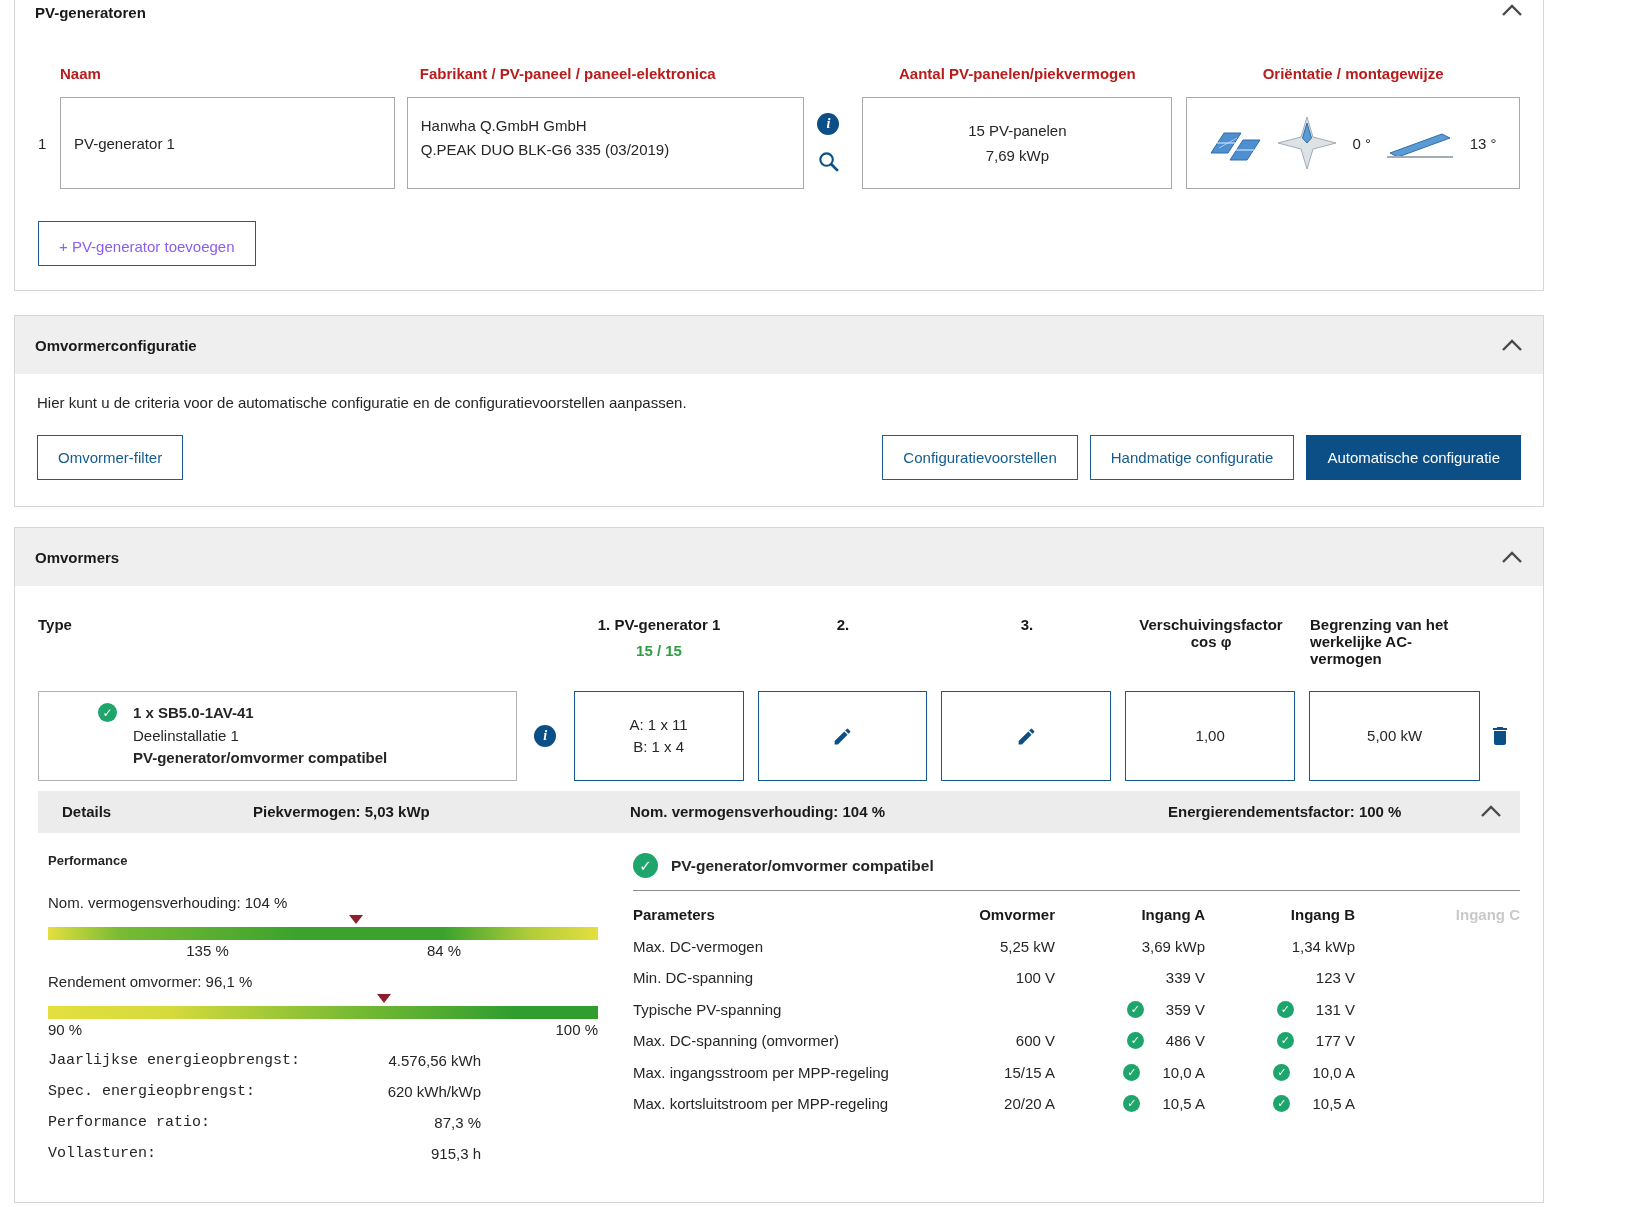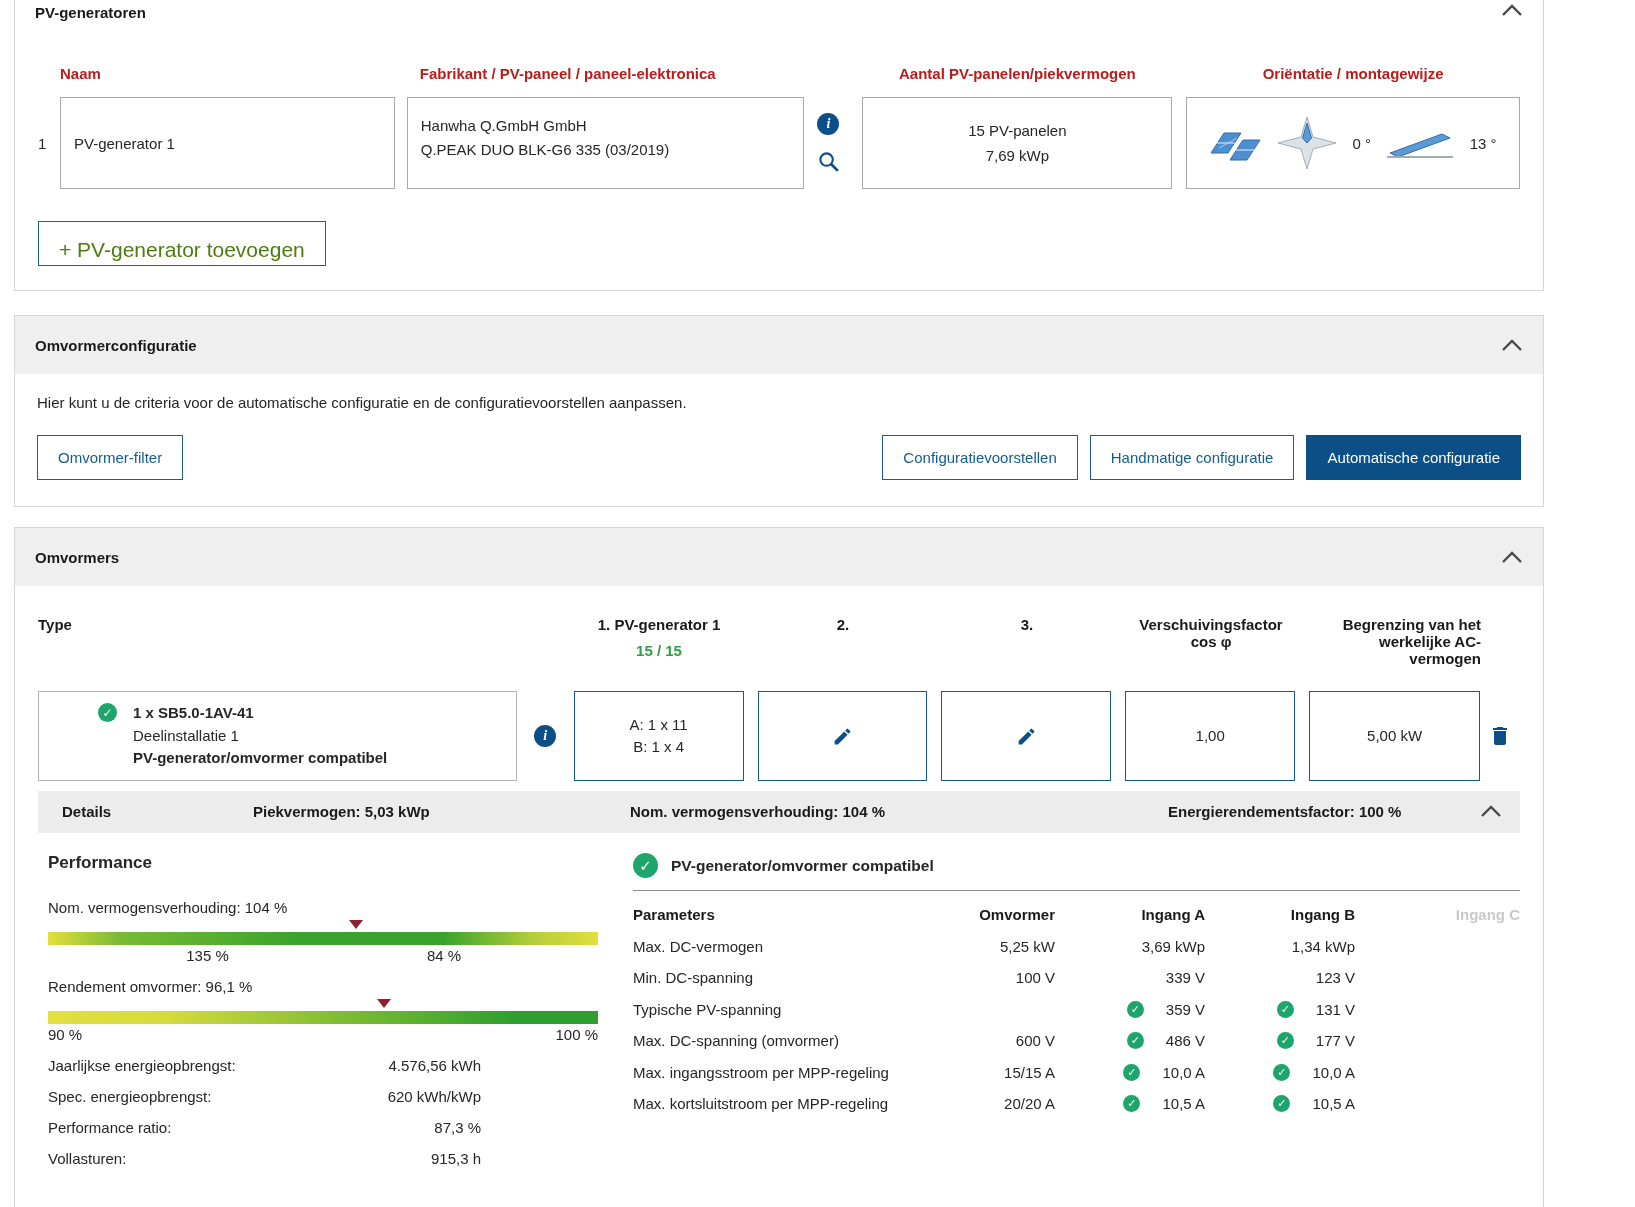--- a/index.html
+++ b/index.html
@@ -38,21 +38,21 @@
   .ibox { border:1px solid #a9a9a9; background:#fff; }
   .name-box { display:flex; align-items:center; padding-left:13px; }
   .fab-box  { padding:16px 13px; line-height:1.6; }
   .icons-col{ display:flex; flex-direction:column; align-items:center;
               justify-content:space-evenly; }
   .count-box{ display:flex; flex-direction:column; align-items:center;
               justify-content:center; line-height:1.7; text-align:center; }
   .orient-box{ display:flex; align-items:center; justify-content:space-evenly; padding:0 6px; }
   .deg { font-size:15px; }
   .btn-add { margin:32px 0 0 23px; height:45px; padding:16px 20px; background:#fff;
-             border:1px solid #1b5e92; color:#4d7c0f; font-size:21px;
+             border:1px solid #1b5e92; color:#8b5cf6; font-size:15px;
              font-family:inherit; cursor:pointer; }
 
   
   .info-icon { width:22px; height:22px; border-radius:50%; background:#0b4f86; color:#fff;
                display:inline-flex; align-items:center; justify-content:center;
                font-family:"Liberation Serif",serif; font-style:italic; font-weight:bold;
                font-size:14px; cursor:pointer; }
 
   
   .sec2 { margin-top:24px; }
@@ -67,21 +67,21 @@
   .btn + .btn { margin-left:12px; }
   .btn.primary { background:#0b4f86; border-color:#0b4f86; color:#fff; }
   .flex-spacer { flex:1; }
 
   
   .inv-headers { display:flex; padding:0 23px; margin-top:30px; font-weight:bold;
                  color:#1a1a1a; align-items:flex-start; min-height:66px; }
   .col-type { width:479px; }
   .col-info { width:57px; }
   .icol { width:170px; text-align:center; }
-  .icol-last { width:171px; text-align:right; }
+  .icol-last { width:171px; text-align:left; }
   .colgap { width:14px; }
   .gen-count { color:#2f9e44; margin-top:9px; font-weight:bold; }
   .inv-row { display:flex; padding:0 23px; margin-top:9px; height:90px; align-items:stretch; }
   .type-box { width:479px; border:1px solid #b3b3b3; display:flex; align-items:center;
               padding:0 16px; gap:20px; }
   .type-text { line-height:1.5; }
   .b { font-weight:bold; }
   .info-cell { width:57px; display:flex; align-items:center; justify-content:center; }
   .blue-box { width:170px; border:1px solid #145a8c; display:flex; flex-direction:column;
               align-items:center; justify-content:center; line-height:1.5; cursor:pointer; }
@@ -105,35 +105,35 @@
                  font-weight:bold; color:#1a1a1a; }
   .details-bar span { position:absolute; line-height:42px; white-space:nowrap; }
   .db-title { left:24px; }
   .db-peak  { left:215px; }
   .db-ratio { left:592px; }
   .db-energy{ left:1130px; }
   .db-chev  { position:absolute; right:18px; top:14px; }
 
   .details-content { margin:4px 23px 0; display:flex; }
   .perf-col { width:565px; padding-left:10px; }
-  .perf-title { font-size:17px; font-weight:bold; margin:16px 0 26px; }
+  .perf-title { font-size:13px; font-weight:bold; margin:16px 0 26px; }
   .perf-label { margin-bottom:4px; }
   .gbar-wrap { position:relative; width:550px; height:44px; margin-bottom:2px; }
   .gmarker { position:absolute; top:0; margin-left:-7px; width:0; height:0;
              border-left:7px solid transparent; border-right:7px solid transparent;
              border-top:9px solid #8e1f2c; }
   .gbar { position:absolute; top:12px; left:0; right:0; height:13px; }
   .gbar1 { background:linear-gradient(to right,#e3df3e 0%,#79bb34 13%,#3ba32d 45%,#3ba32d 72%,#b3cd3a 88%,#e3df3e 100%); }
   .gbar2 { background:linear-gradient(to right,#e3df3e 0%,#d5da3d 22%,#79bb34 55%,#2f9e2f 85%,#2f9e2f 100%); }
   .glabel { position:absolute; top:27px; white-space:nowrap; }
   .glabel.mid { transform:translateX(-50%); }
   .glabel.right0 { right:0; }
   .perf-gap { height:12px; }
   .kv { display:flex; margin-top:14px; }
-  .kv .k { width:288px; }
+  .kv .k { width:288px;font-family:Liberation Mono, monospace; }
   .kv .v { width:145px; text-align:right; }
 
   .compat-col { flex:1; margin-left:30px; }
   .compat-head { display:flex; align-items:center; gap:13px; margin-top:16px; }
   .compat-title { font-weight:bold; font-size:15.5px; }
   .compat-rule { border:none; border-top:1px solid #8c8c8c; margin:12px 0 8px; }
   .crow { display:flex; align-items:center; height:31.5px; }
   .crow.head { font-weight:bold; color:#1a1a1a; }
   .c-param { flex:1; }
   .c-omv { width:118px; display:flex; justify-content:flex-end; }

